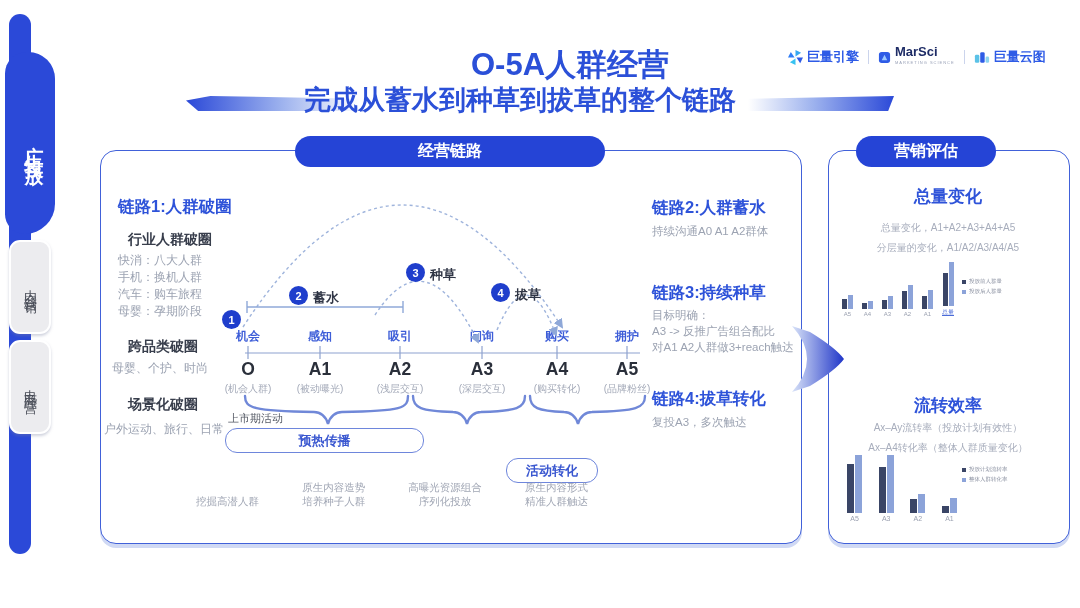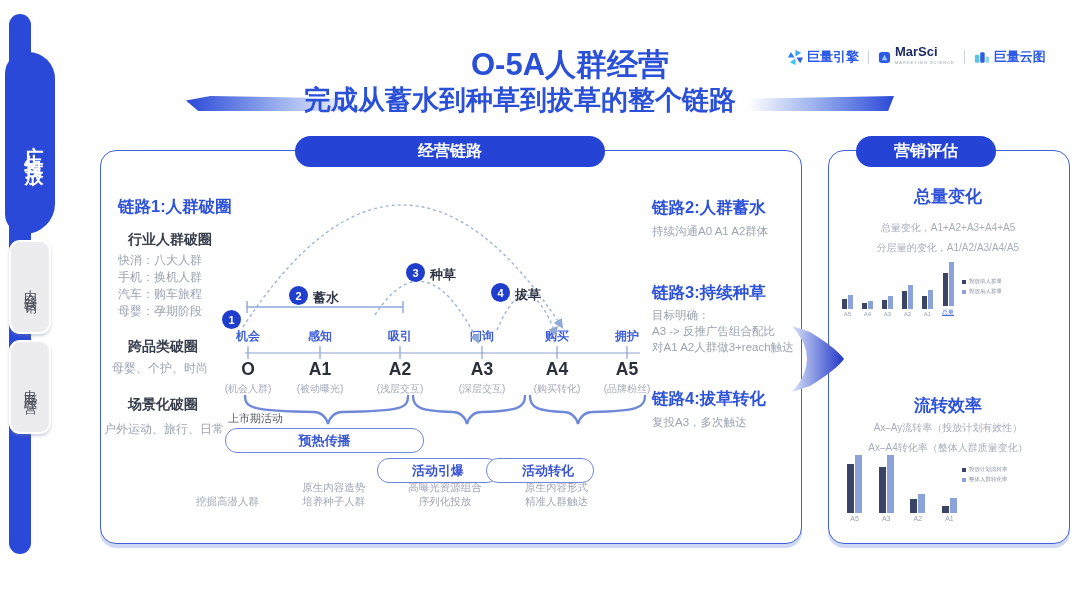--- a/index.html
+++ b/index.html
@@ -244,22 +244,21 @@
   <div class="step-badge" style="left:222px;top:310px;">1</div>
   <div class="step-badge" style="left:289px;top:286px;">2</div>
   <div class="step-label" style="left:313px;top:289px;">蓄水</div>
   <div class="step-badge" style="left:406px;top:263px;">3</div>
   <div class="step-label" style="left:430px;top:266px;text-align:center;">种草</div>
   <div class="step-badge" style="left:491px;top:283px;">4</div>
   <div class="step-label" style="left:515px;top:286px;">拔草</div>
 
   <div class="abs pre-label" style="left:228px;top:411px;">上市期活动</div>
   <div class="pill-box" style="left:225px;top:428px;width:197px;height:23px;">预热传播</div>
-  <div class="pill-box" style="left:377px;top:458px;width:120px;height:23px;">活动引爆</div>
-  <div class="pill-box" style="left:486px;top:458px;width:90px;height:23px;padding-left:16px;">活动转化</div>
+  <div class="pill-box" style="left:506px;top:458px;width:90px;height:23px;">活动转化</div>
   <div class="abs notes" id="notes">
       <div class="note-col">
         <div>挖掘高潜人群</div>
       </div>
       <div class="note-col">
         <div>原生内容造势</div>
         <div>培养种子人群</div>
       </div>
       <div class="note-col">
         <div>高曝光资源组合</div>

